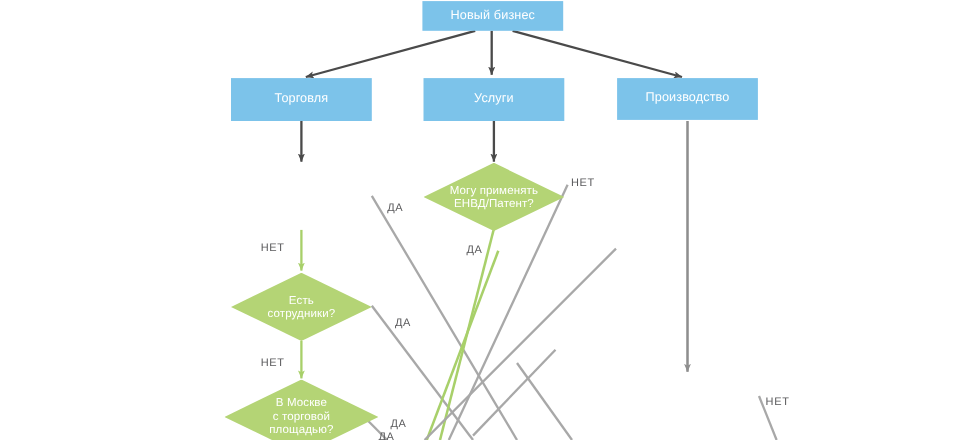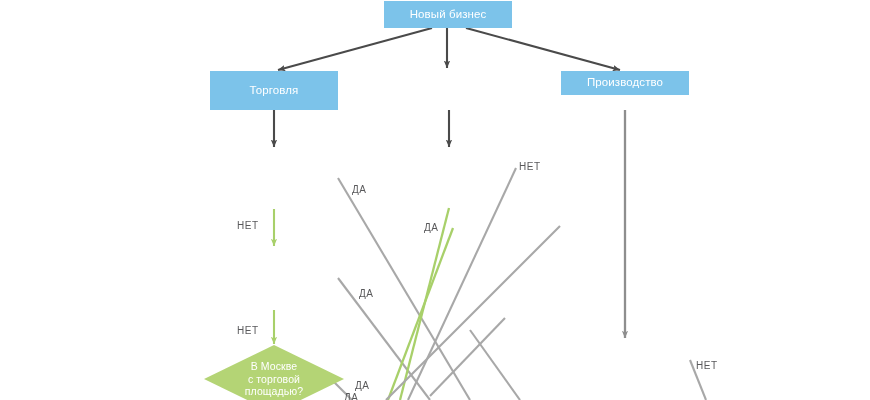--- a/index.html
+++ b/index.html
@@ -117,25 +117,36 @@
     <path d="M470,330 L520,400" stroke="#A8A8A8" stroke-width="2.1" fill="none"></path>
     <path d="M430,396 L505,318" stroke="#A8A8A8" stroke-width="2.1" fill="none"></path>
 
     <path d="M690,360 L706,400" stroke="#A8A8A8" stroke-width="2.1" fill="none"></path>
   </svg>
 
   <div class="node process" style="left:384px; top:1px; width:128px; height:27px;">Новый бизнес</div>
 
   <div class="node process" style="left:210px; top:71px; width:128px; height:39px;">Торговля</div>
 
+  <div class="node process" style="left:385px; top:71px; width:128px; height:39px;">Услуги</div>
 
-  <div class="node process" style="left:561px; top:71px; width:128px; height:24px;">Производство</div>
+  <div class="node process" style="left:561px; top:71px; width:128px; height:38px;">Производство</div>
 
 
+  <div class="node decision" style="left:385px; top:148px; width:128px; height:62px;">
+    <span class="dia-bg"></span>
+    <span class="dia-text">Могу применять
+ЕНВД/Патент?</span>
+  </div>
 
+  <div class="node decision" style="left:210px; top:248px; width:128px; height:62px;">
+    <span class="dia-bg"></span>
+    <span class="dia-text">Есть
+сотрудники?</span>
+  </div>
 
   <div class="node decision" style="left:204px; top:345px; width:140px; height:68px;">
     <span class="dia-bg"></span>
     <span class="dia-text">В Москве
 с торговой
 площадью?</span>
   </div>
 
 
   <div class="edge-label" style="left:352px; top:184px;">ДА</div>

